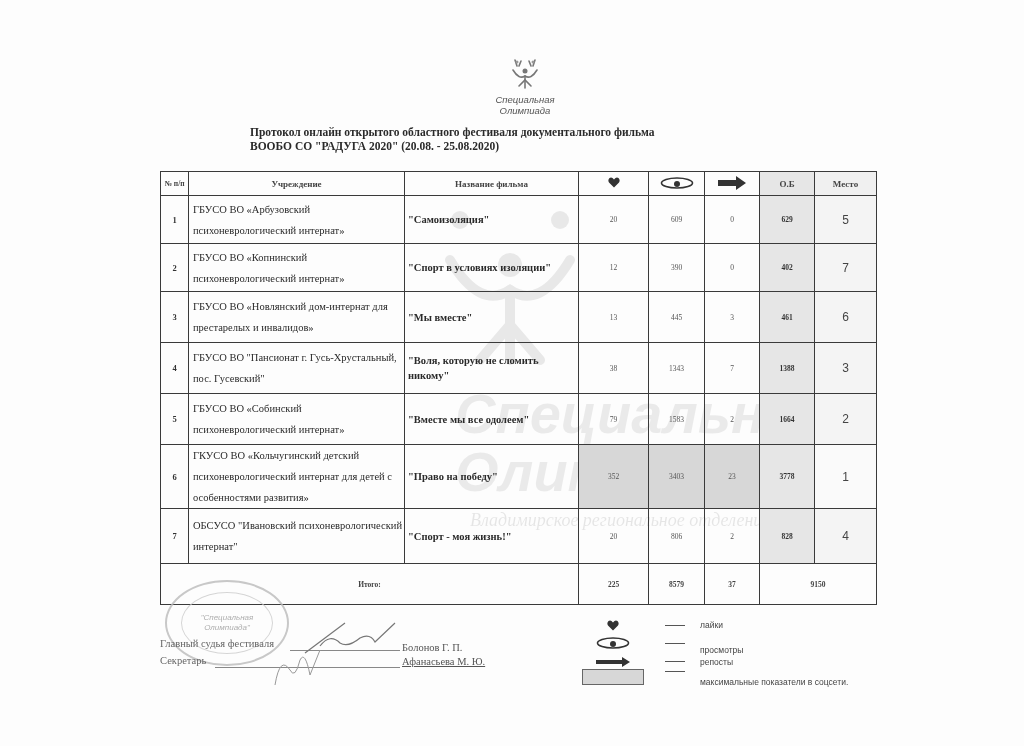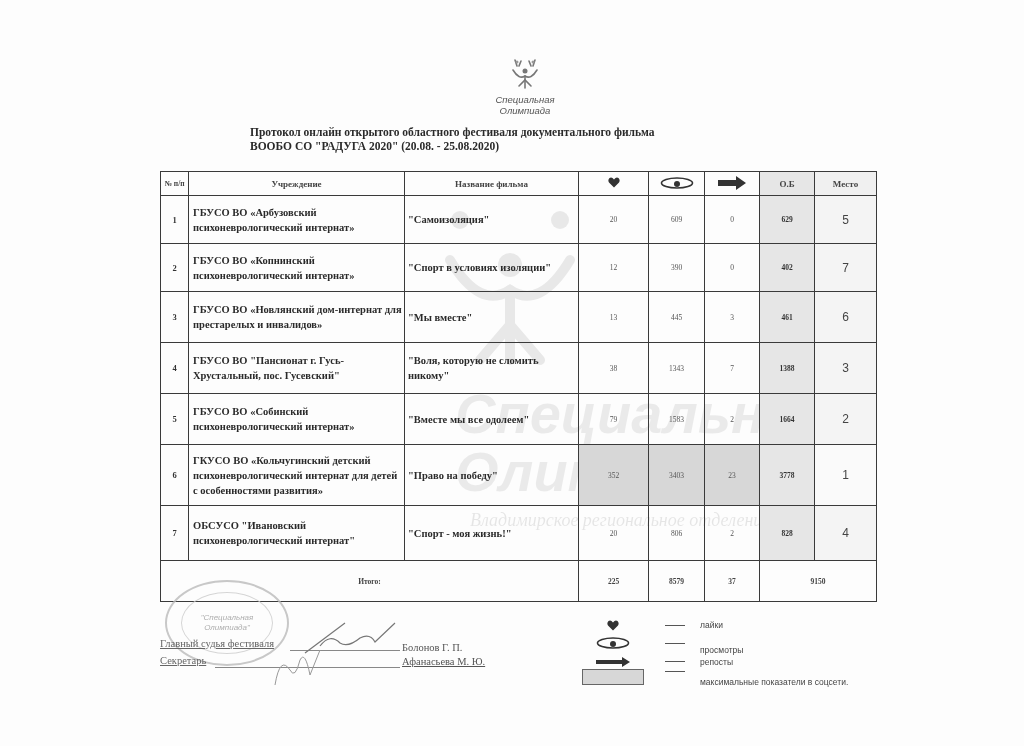--- a/index.html
+++ b/index.html
@@ -30,21 +30,21 @@
   table.protocol {
     position: absolute; left: 160px; top: 171px; border-collapse: collapse;
     table-layout: fixed; width: 716px;
   }
   table.protocol td {
     border: 1.5px solid #3a3a3a; padding: 0; vertical-align: middle;
     font-size: 9px; text-align: center; background: transparent;
   }
   .hdr td { height: 23px; font-weight: bold; font-size: 8.5px; color: #444; }
   .hdr td.small { font-size: 7.5px; line-height: 9px; font-weight: bold; }
-  td.org { text-align: left !important; padding-left: 4px !important; font-weight: bold; font-size: 10.5px !important; line-height: 15px; color: #2a2a2a; }
+  td.org { text-align: left !important; padding-left: 4px !important; font-weight: normal; font-size: 10.5px !important; line-height: 21px; color: #2a2a2a; }
   td.film { text-align: left !important; padding-left: 3px !important; font-weight: bold; font-size: 10.5px !important; line-height: 15px; color: #2a2a2a; }
   td.num { font-size: 8.5px !important; color: #333; font-weight: bold; }
   td.val { font-size: 7.5px !important; color: #555; }
   td.ob { background: #e6e6e6 !important; font-size: 7.5px !important; font-weight: bold; color: #333; }
   td.place { font-family: "Liberation Sans", sans-serif; font-size: 12px !important; color: #444; background: #f4f4f4 !important; }
   td.max { background: #d7d7d7 !important; }
   td.hdr-shade { background: #e6e6e6 !important; }
   td.hdr-shade2 { background: #f0f0f0 !important; }
   tr.r1 td, tr.r2 td { height: 47px; }
   tr.r3 td, tr.r4 td, tr.r5 td { height: 50px; }
@@ -53,21 +53,21 @@
   tr.total td { height: 40px; font-size: 7.5px; font-weight: bold; color: #444; }
   .stamp {
     position: absolute; left: 165px; top: 580px; width: 120px; height: 82px; border-radius: 50%;
     border: 2px solid #bbb; opacity: 0.8;
   }
   .stamp-inner {
     position: absolute; left: 14px; top: 10px; right: 14px; bottom: 10px; border-radius: 50%;
     border: 1px solid #ccc; text-align: center; font-family: "Liberation Sans", sans-serif;
     font-style: italic; font-size: 8px; color: #999; line-height: 10px; padding-top: 20px; box-sizing: border-box;
   }
-  .sig-row { position: absolute; left: 160px; font-family: "Liberation Serif", serif; font-size: 10.5px; color: #666; text-decoration: underline; }
+  .sig-row { position: absolute; left: 160px; font-family: "Liberation Serif", serif; font-size: 10.5px; color: #666; }
   .sig-line { position: absolute; border-bottom: 1px solid #888; }
   .sig-name { position: absolute; font-family: "Liberation Serif", serif; font-size: 10.5px; color: #555; }
   .legend { position: absolute; left: 580px; top: 617px; width: 300px; }
   .legend-item { position: absolute; left: 0; width: 300px; height: 20px; }
   .legend-icon { position: absolute; left: 0; width: 65px; text-align: center; }
   .legend-dash { position: absolute; left: 85px; top: 8px; width: 20px; border-top: 1px solid #555; }
   .legend-label { position: absolute; left: 120px; font-family: "Liberation Sans", sans-serif; font-size: 8.5px; color: #444; }
 </style>
 </head>
 <body>

